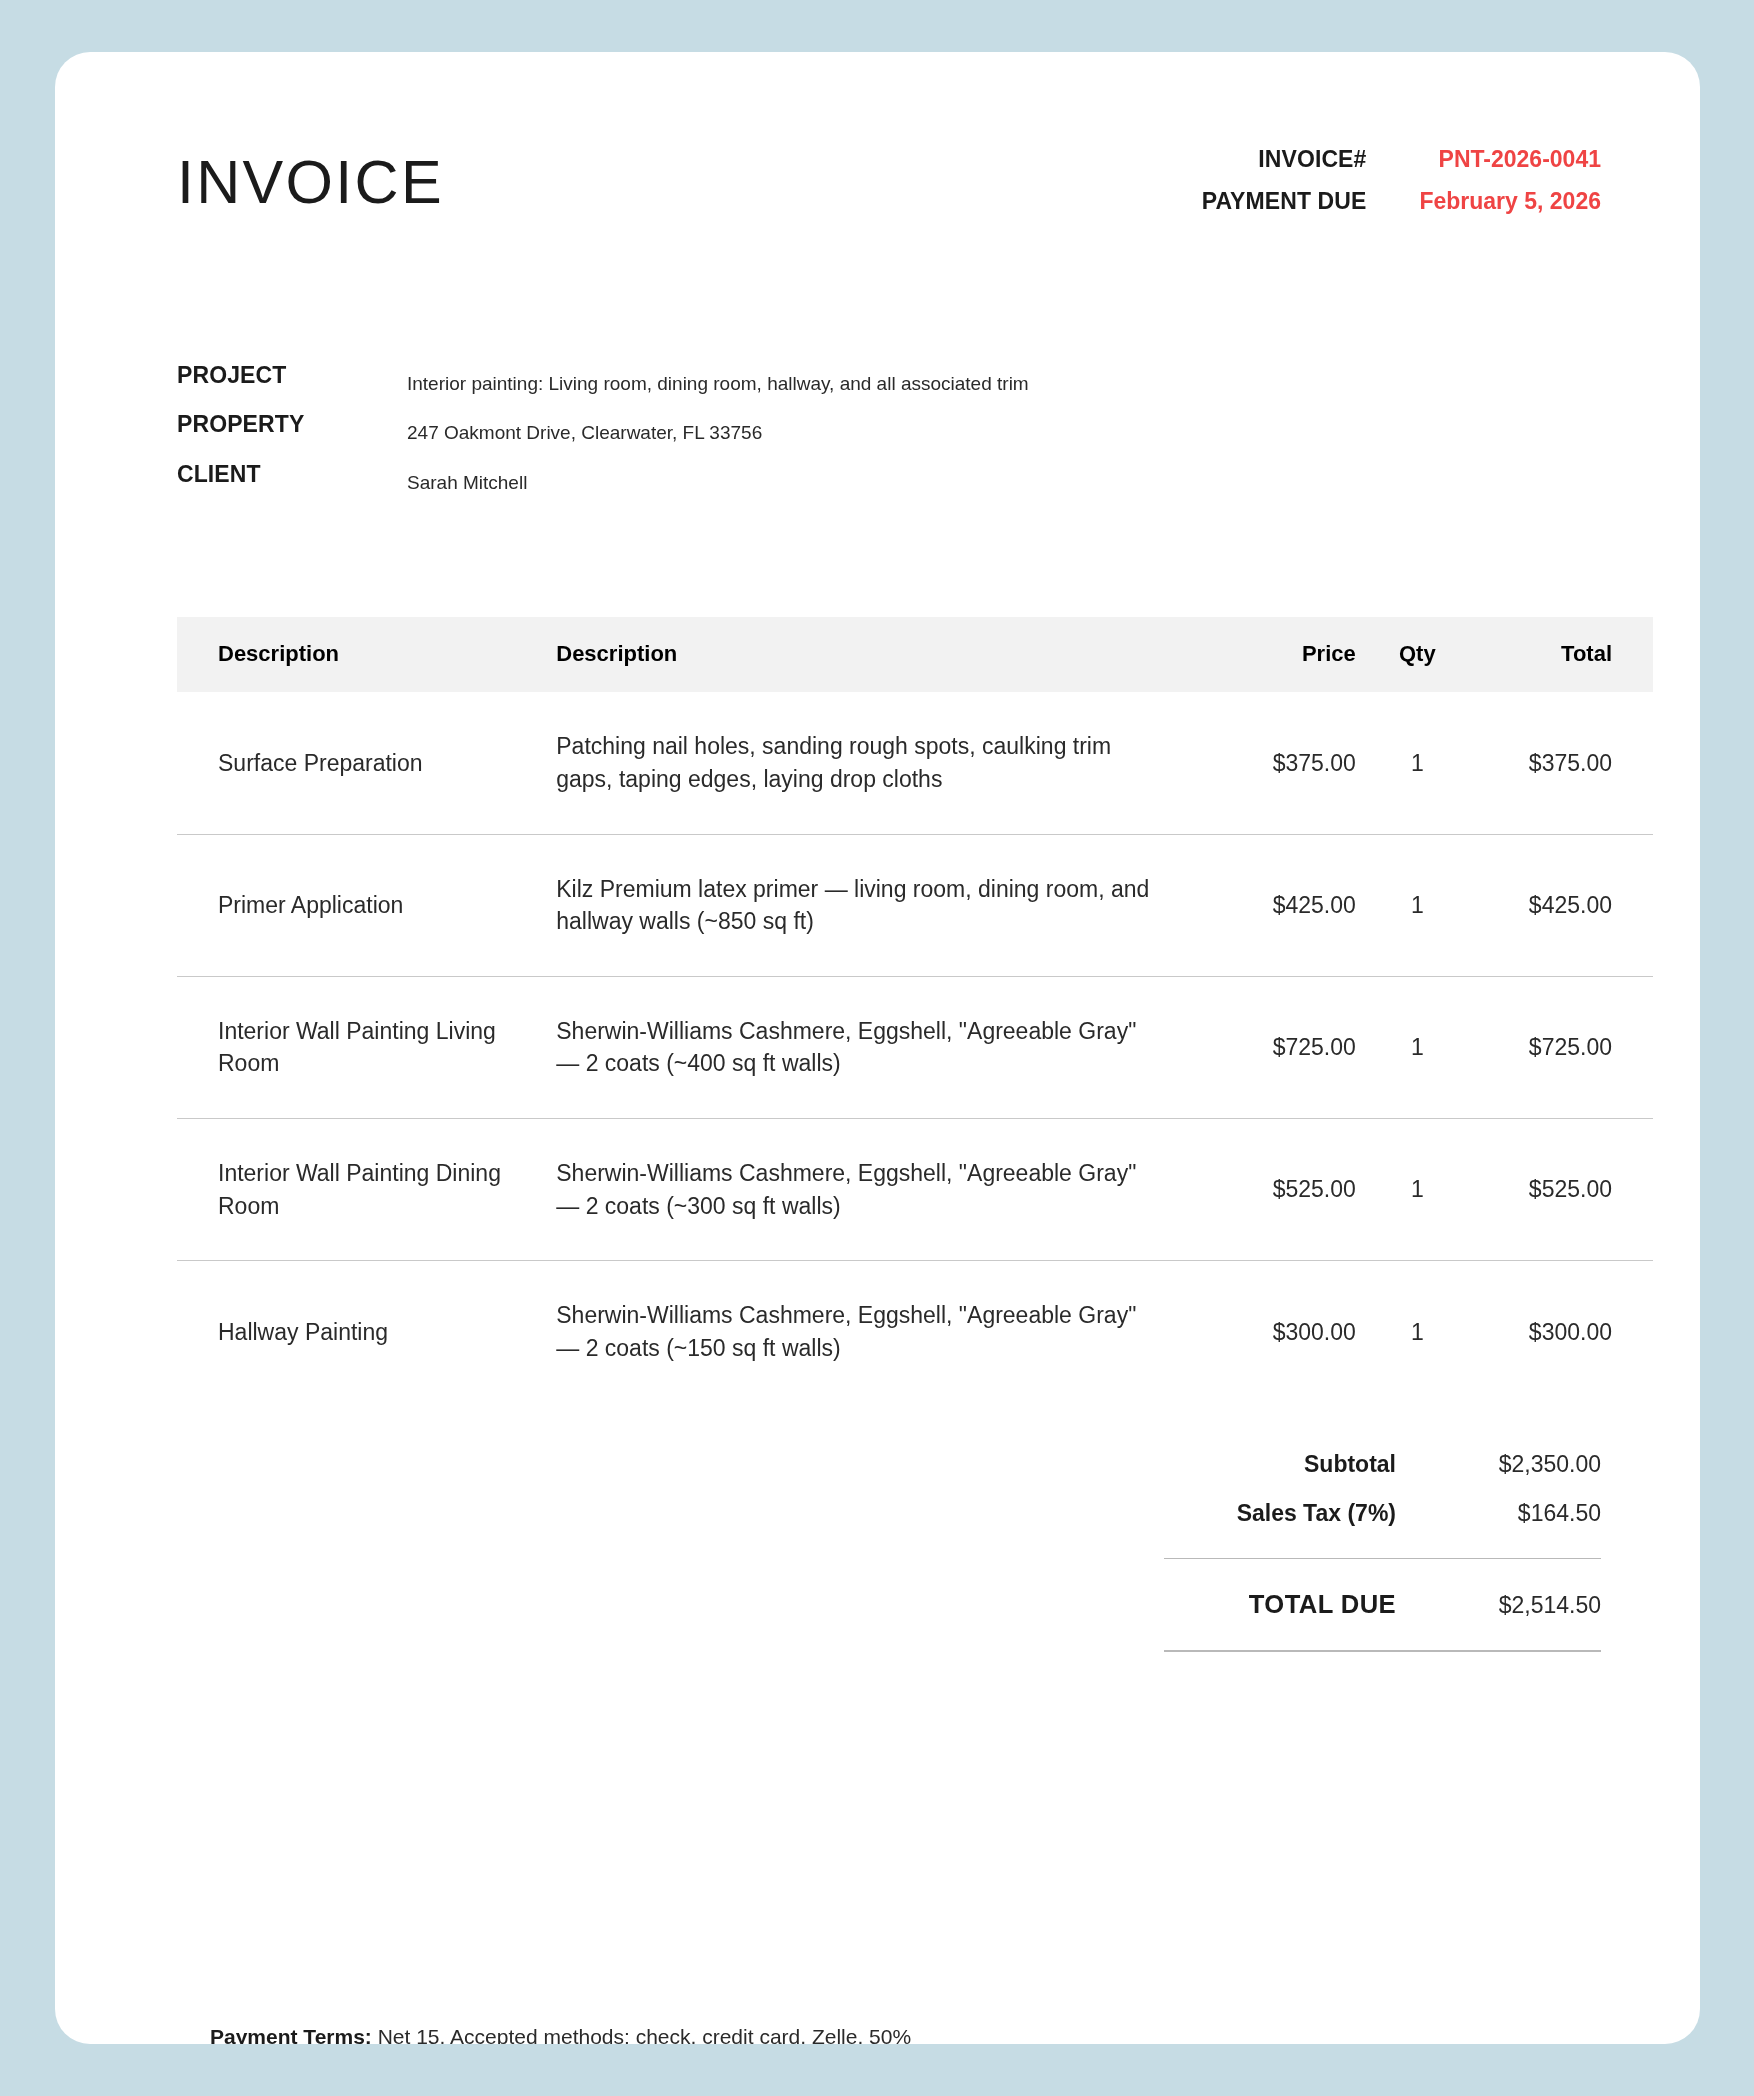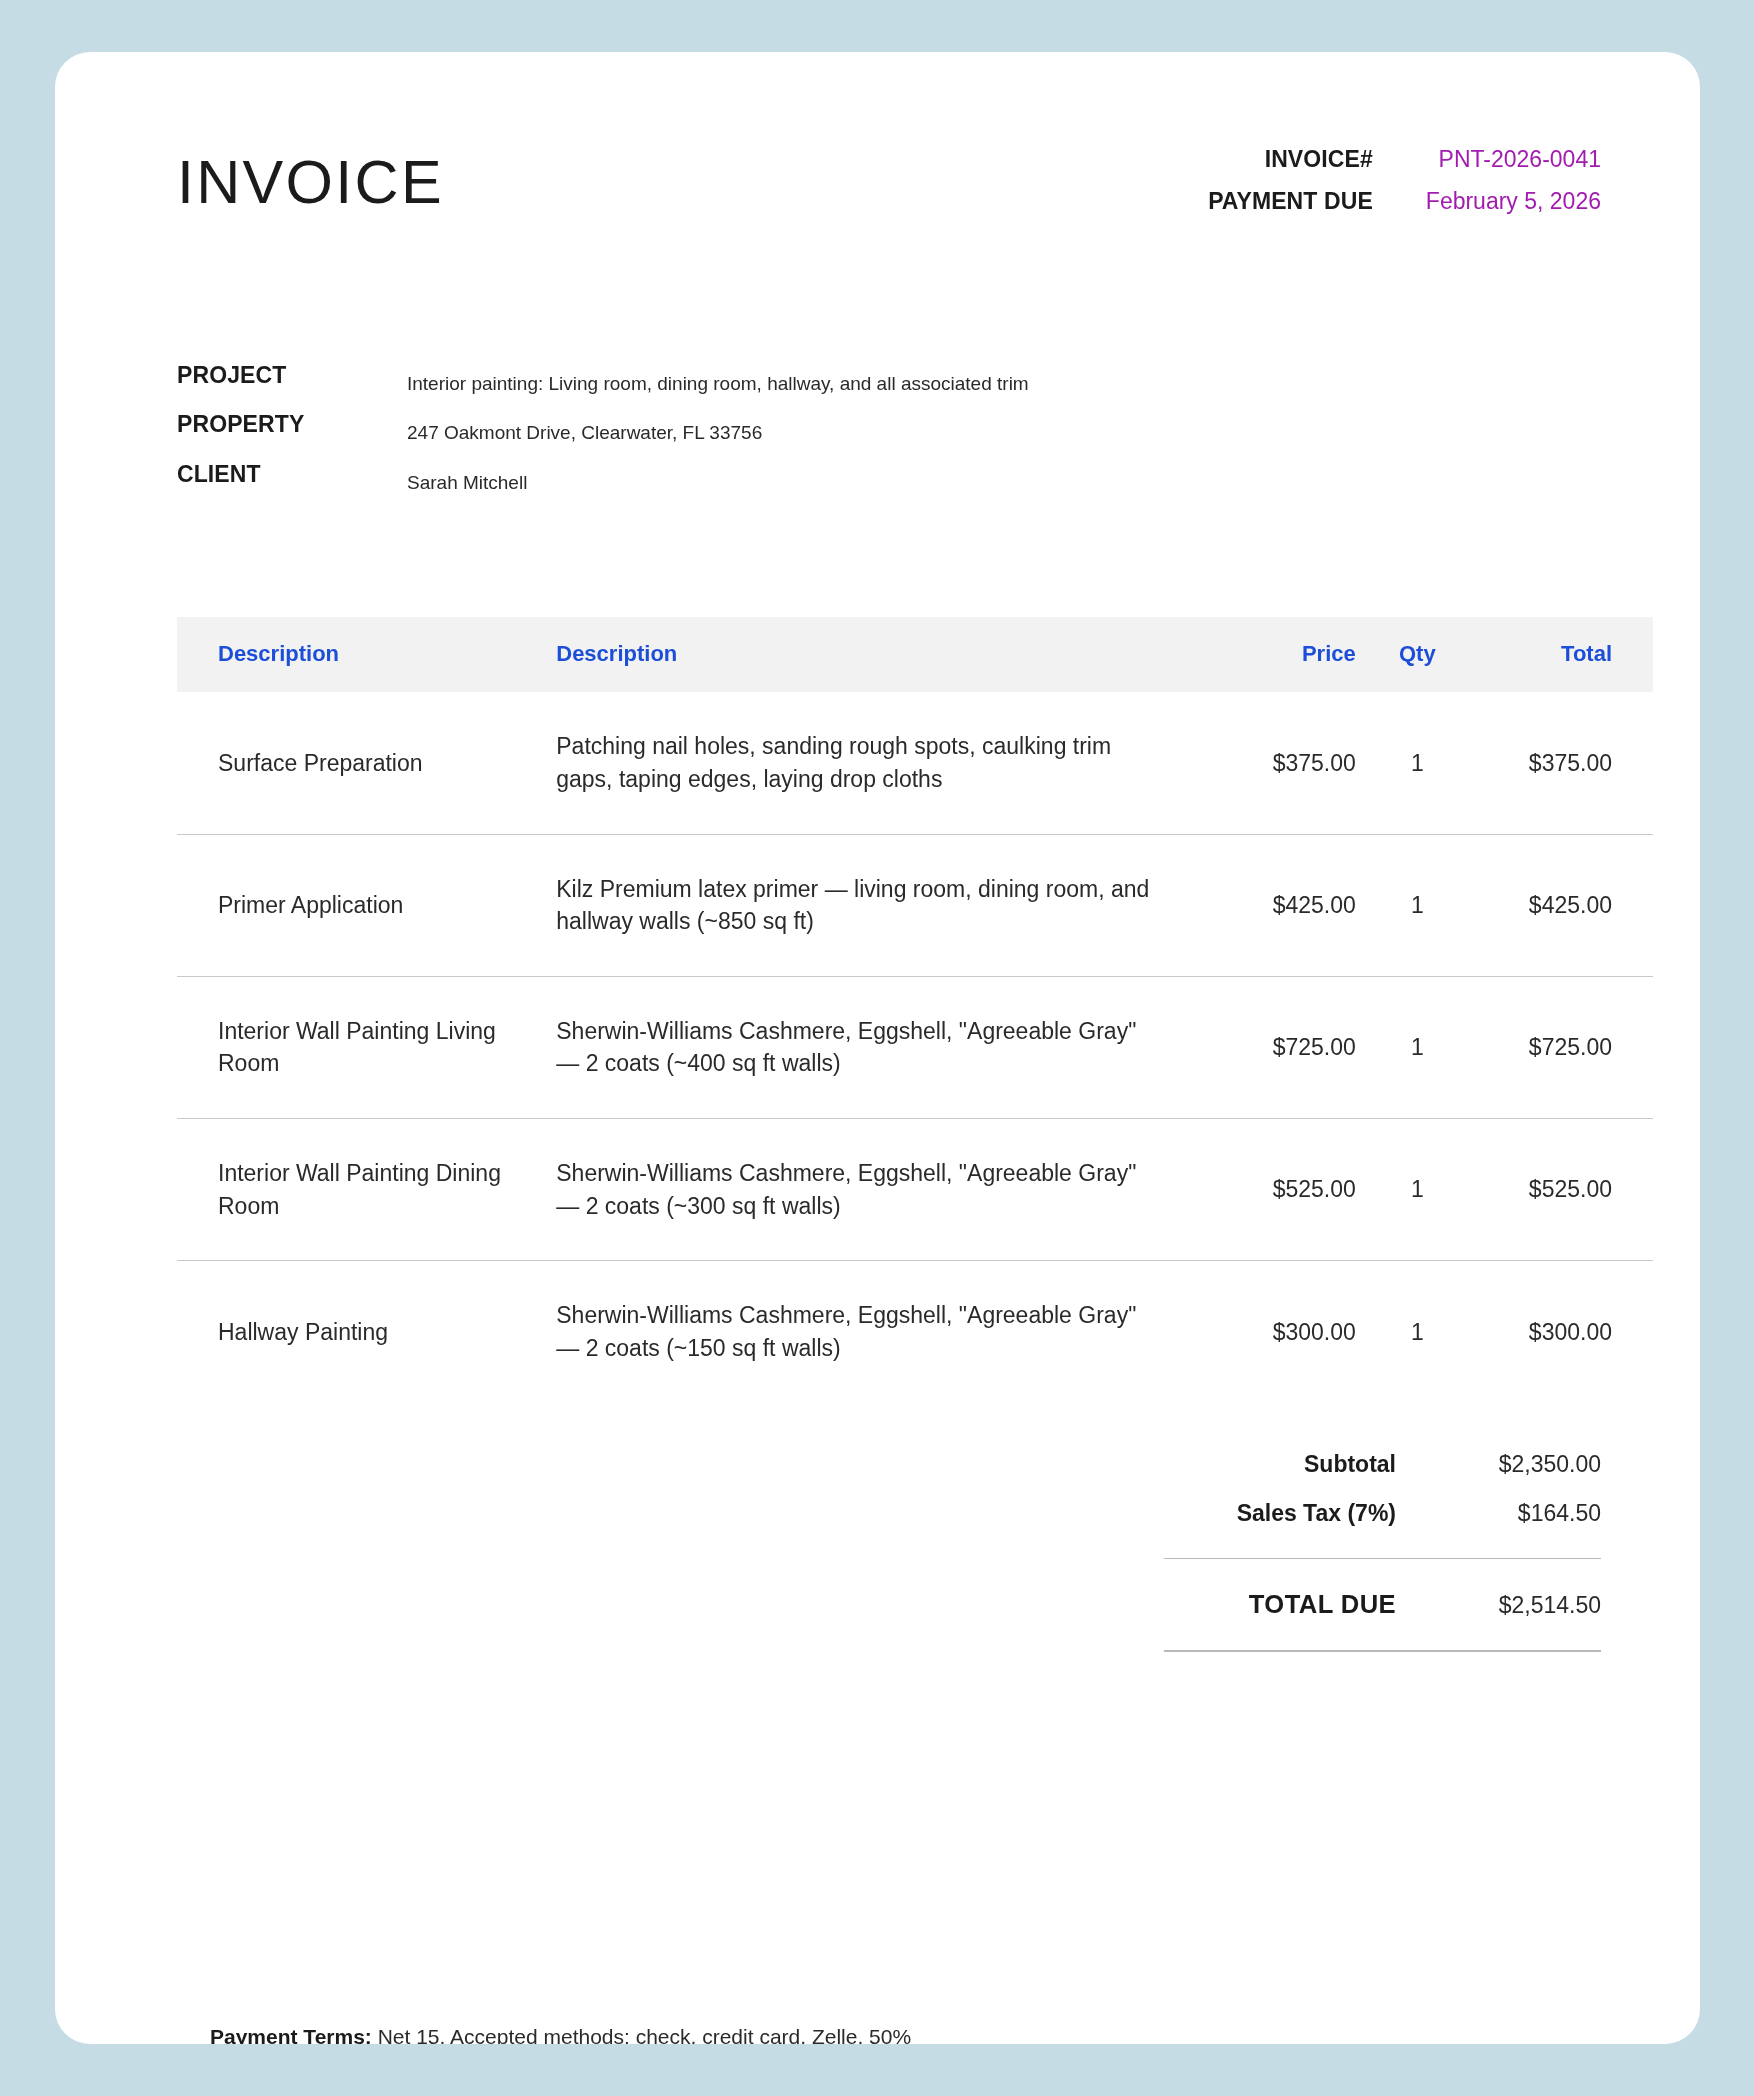--- a/index.html
+++ b/index.html
@@ -60,22 +60,22 @@
     line-height: 1.28;
   }
   .meta-label {
     text-align: right;
     font-weight: 700;
     color: #1b1b1b;
     letter-spacing: 0.1px;
   }
   .meta-value {
     text-align: right;
-    font-weight: 400;
-    color: #a21caf;
+    font-weight: 700;
+    color: #ef4444;
     padding-left: 53px !important;
   }
 
   
   .info-block {
     margin-top: 128px;
   }
   .info-row {
     display: flex;
     align-items: flex-start;
@@ -104,21 +104,21 @@
   .items-table {
     width: 1476px;
     border-collapse: collapse;
     margin-top: 119px;
     table-layout: fixed;
   }
   .items-table thead th {
     background: #f2f2f2;
     font-size: 22px;
     font-weight: 700;
-    color: #1d4ed8;
+    color: #000000;
     padding: 24px 0 25.6px 0;
     text-align: left;
   }
   .items-table thead th.th-desc      { width: 379px; padding-left: 41px; }
   .items-table thead th.th-detail    { width: 621px; }
   .items-table thead th.th-price     { width: 178px; text-align: right; }
   .items-table thead th.th-qty       { width: 123px; text-align: center; }
   .items-table thead th.th-total     { width: 174px; text-align: right; padding-right: 41px; }
 
   .items-table tbody td {

